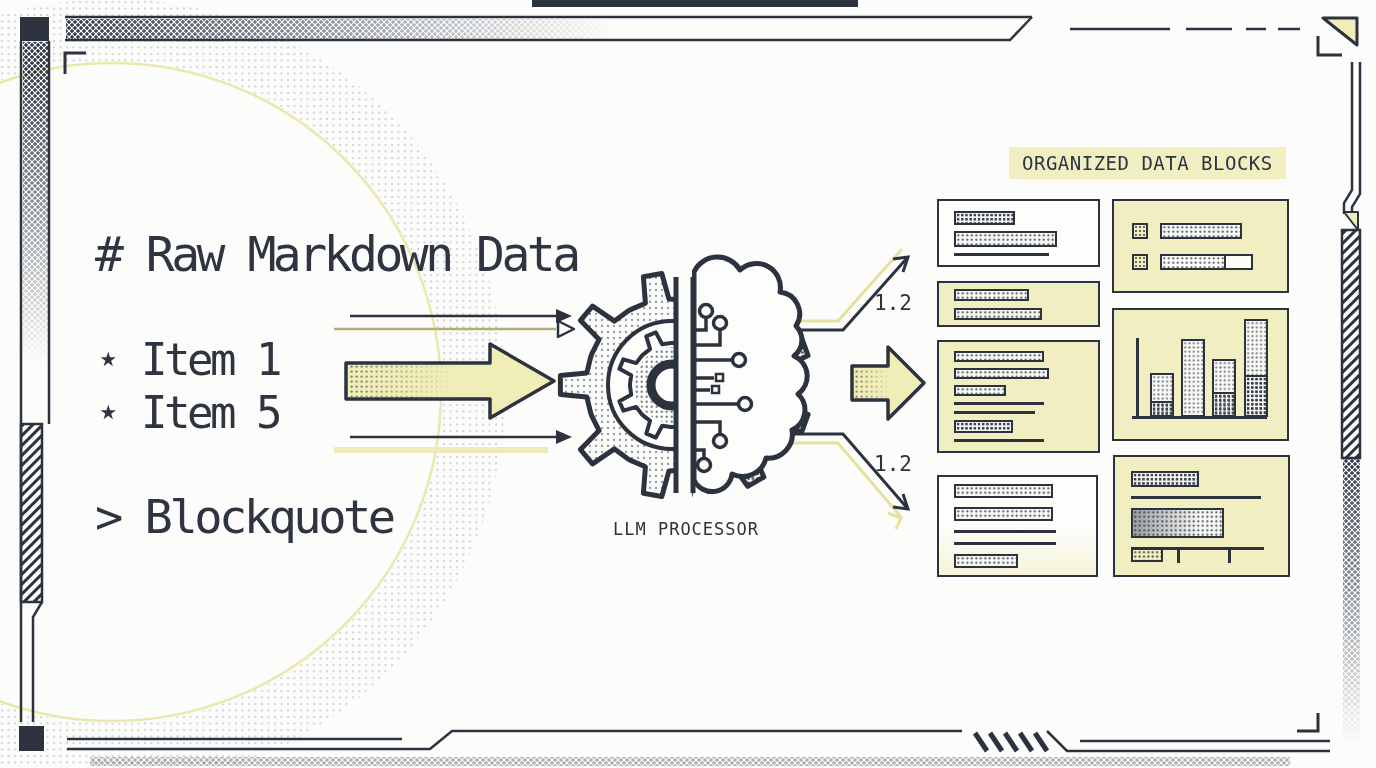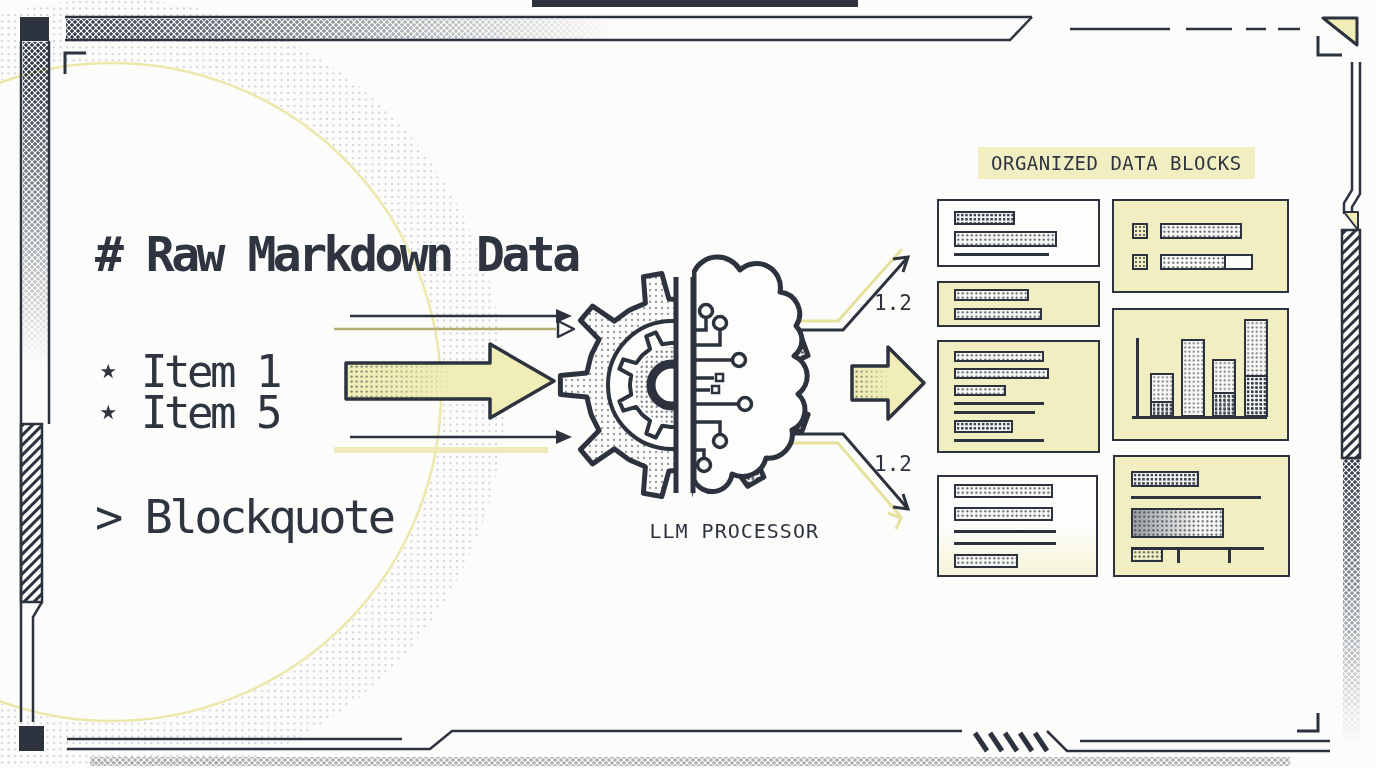--- a/index.html
+++ b/index.html
@@ -21,30 +21,30 @@
   #band-top{left:66px;top:19px;width:600px;height:20px}
   #band-top .fade{background:linear-gradient(90deg,rgba(252,252,250,0) 0%,var(--paper) 92%)}
   #strip-left{left:23px;top:42px;width:25px;height:335px}
   #strip-left .fade{background:linear-gradient(180deg,rgba(252,252,250,0) 10%,var(--paper) 96%)}
   #strip-right{left:1343px;top:458px;width:17px;height:296px}
   #strip-right .fade{background:linear-gradient(180deg,rgba(252,252,250,0) 0%,var(--paper) 97%)}
   #strip-bottom{left:90px;top:757px;width:1200px;height:9px;opacity:.38}
 
   
   .md-line{position:absolute;left:95px;letter-spacing:-3.5px;white-space:pre;color:#2e3541}
-  .md-heading{top:226px;font-size:48px;font-weight:bold}
-  .md-item1{top:346px;font-size:44px}
+  .md-heading{top:226px;font-size:48px;font-weight:normal}
+  .md-item1{top:334px;font-size:44px}
   .md-item2{top:387px;font-size:44px}
   .md-quote{top:489px;font-size:47px}
 
   
   .label-box{position:absolute;background:var(--cream);padding:5px 13px;font-size:19px;letter-spacing:.5px;white-space:nowrap;color:#2e3541}
-  #panel-header{left:978px;top:147px}
+  #panel-header{left:1009px;top:147px}
   #panel-footer{left:1022px;top:610px}
-  .proc-label{position:absolute;left:553px;top:519px;width:266px;text-align:right;font-size:20px;letter-spacing:1px}
+  .proc-label{position:absolute;left:553px;top:519px;width:266px;text-align:center;font-size:17px;letter-spacing:1px}
   .num-label{position:absolute;font-size:21px}
   #flow-label-top{left:874px;top:291px}
   #flow-label-bottom{left:874px;top:452px}
 
   
   .card{position:absolute;border:2.5px solid var(--ink);display:flex;flex-direction:column;justify-content:center;align-items:flex-start}
   .card::before{content:"";position:absolute;left:12px;top:12px;right:-13px;bottom:-13px;
     background-image:radial-gradient(circle,#39404e 1.2px,transparent 1.45px);background-size:5px 5px;z-index:-1}
   .card.white{background:#fdfdfb}
   .card.cream{background:var(--cream)}

